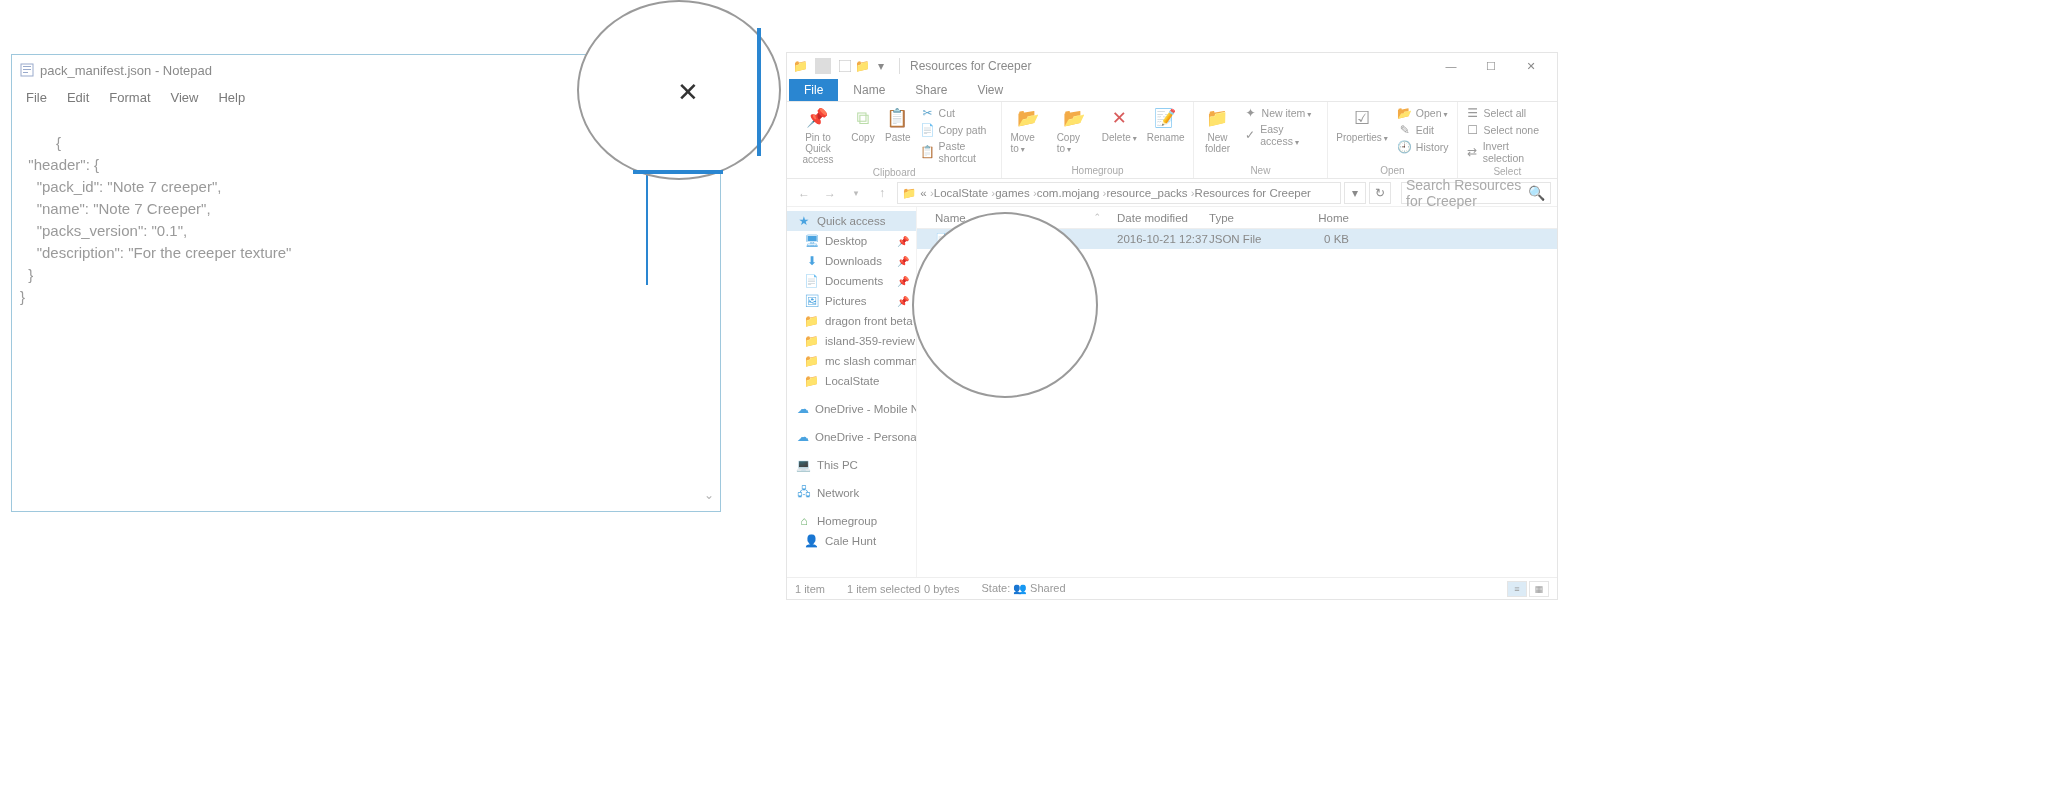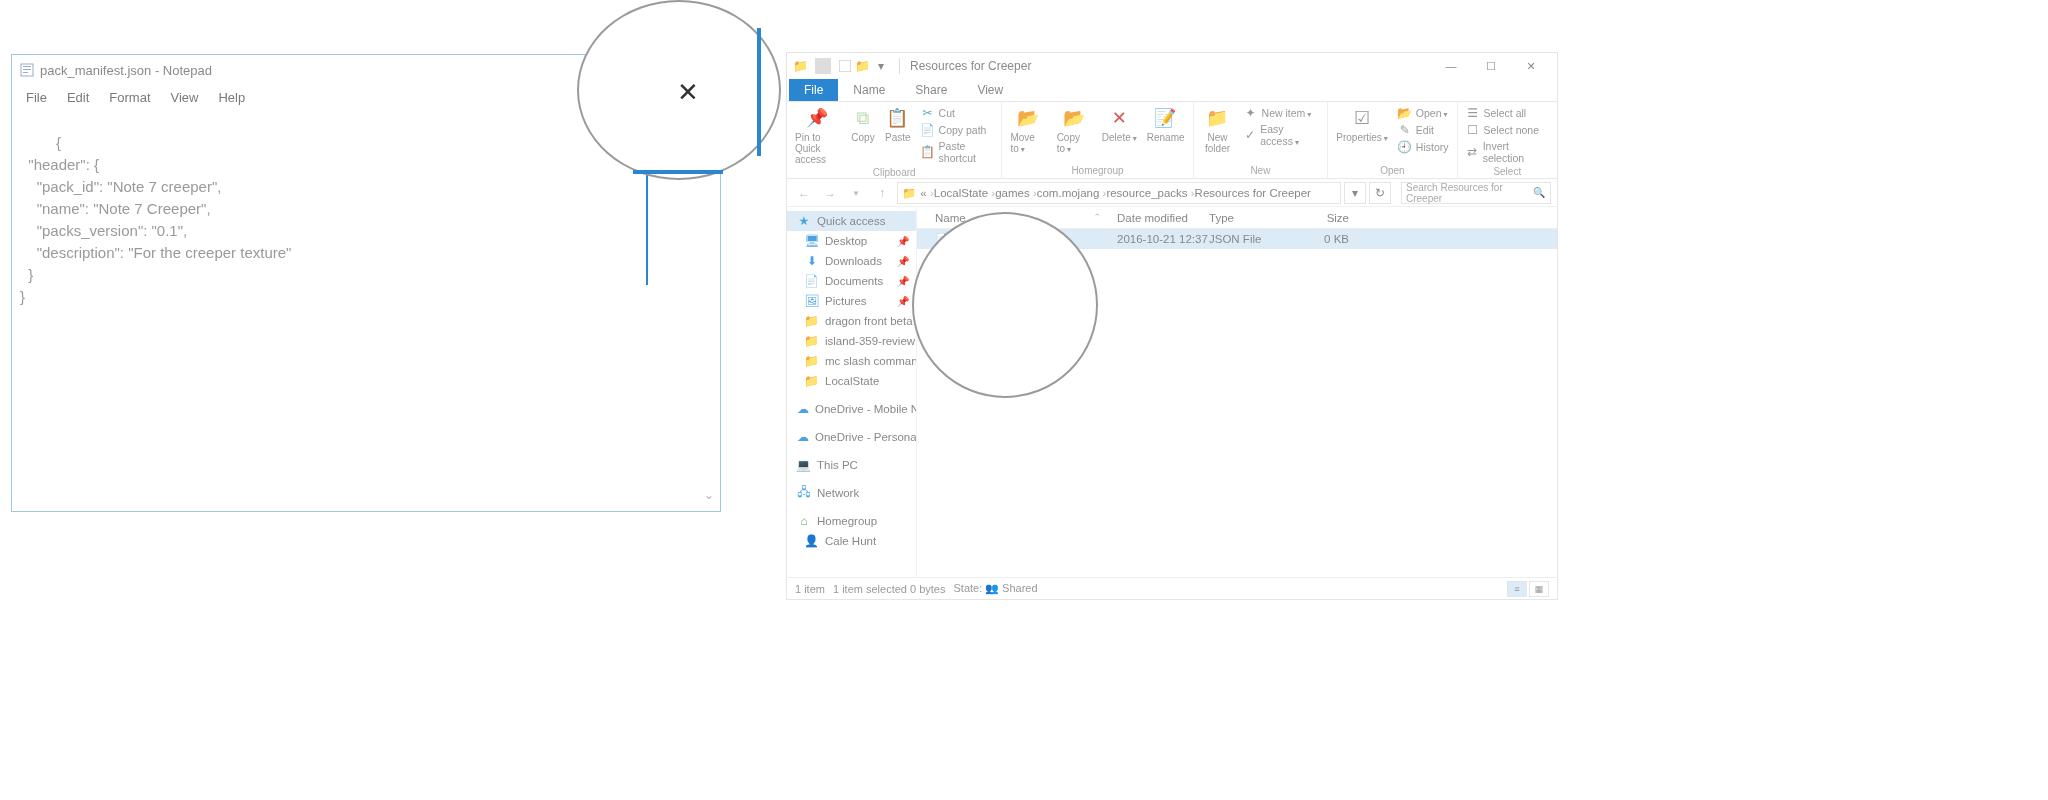--- a/index.html
+++ b/index.html
@@ -41,38 +41,38 @@
   .rb-small .ic { width:14px; height:14px; display:inline-flex; align-items:center; justify-content:center; font-size:12px; }
   .rb-stack { display:flex; flex-direction:column; gap:3px; }
   .caret { font-size:8px; margin-left:2px; }
   .ic.cut{color:#5aa3cc}.ic.delete{color:#d85c5c}.ic.paste{color:#d9b36a}.ic.folder{color:#f2c76b}.ic.copy{color:#bda}
   .ex-addrrow { height:28px; display:flex; align-items:center; padding:0 6px; gap:4px; border-bottom:1px solid #f0f0f0; }
   .navbtn { width:22px; height:22px; display:inline-flex; align-items:center; justify-content:center; color:#bbb; }
   .addr { flex:1; border:1px solid #e5e5e5; height:22px; display:flex; align-items:center; padding:0 4px; font-size:11.5px; color:#888; }
   .addr .crumb::after { content:" › "; color:#bbb; }
   .addr .crumb:last-child::after { content:""; }
   .addrbtn { width:22px; height:22px; border:1px solid #e5e5e5; display:inline-flex; align-items:center; justify-content:center; margin-left:-1px; }
-  .search { width:150px; border:1px solid #e5e5e5; height:22px; display:flex; align-items:center; padding:0 4px; font-size:10px; color:#aaa; margin-left:6px; justify-content:space-between;}
+  .search { width:150px; border:1px solid #e5e5e5; height:22px; display:flex; align-items:center; padding:0 4px; font-size:14px; color:#aaa; margin-left:6px; justify-content:space-between;}
   .ex-body { display:flex; height:calc(100% - 26px - 22px - 78px - 28px - 22px); }
   .navpane { width:130px; border-right:1px solid #f2f2f2; padding:4px 0; }
   .nav-item { display:flex; align-items:center; gap:6px; padding:3px 6px 3px 18px; font-size:11.5px; color:#888; white-space:nowrap; overflow:hidden; }
   .nav-item.quick { background:#dcebf6; padding-left:10px; }
   .nav-item .ic { width:14px; height:14px; font-size:12px; display:inline-flex;align-items:center;justify-content:center; }
   .nav-item .pin { margin-left:auto; font-size:10px; color:#bbb; }
   .nav-spacer { height:8px; }
   .filepane { flex:1; }
   .col-headers { display:flex; font-size:11.5px; color:#888; border-bottom:1px solid #eee; height:22px; align-items:center; }
   .col-headers span, .file-row span { overflow:hidden; white-space:nowrap; }
   .c-name{width:200px;padding-left:18px;position:relative}
   .c-date{width:92px}.c-type{width:88px}.c-size{width:60px;text-align:right;padding-right:8px}
   .col-headers .c-name::after{content:"⌃";position:absolute;right:16px;font-size:9px;color:#bbb}
   .file-row { display:flex; height:20px; align-items:center; font-size:11.5px; color:#888; }
   .file-row.sel { background:#dcebf6; }
   .file-row .ic { width:14px; font-size:11px; margin-right:4px; }
-  .ex-status { height:22px; border-top:1px solid #eee; display:flex; align-items:center; padding:0 8px; font-size:11px; color:#999; gap:8px; }
+  .ex-status { height:22px; border-top:1px solid #eee; display:flex; align-items:center; padding:0 8px; font-size:11px; color:#999; gap:22px; }
   .ex-status .right { margin-left:auto; display:flex; gap:2px; }
   .viewbtn { width:20px; height:16px; border:1px solid #e5e5e5; display:inline-flex; align-items:center; justify-content:center; font-size:9px; }
   .viewbtn.active { background:#dcebf6; }
   .ic svg{display:block}
 </style>
 </head>
 <body>
 
 <div class="notepad">
   <div class="np-titlebar">
@@ -140,21 +140,21 @@
     <span class="ex-tab">Name</span>
     <span class="ex-tab">Share</span>
     <span class="ex-tab">View</span>
   </div>
 
   <div class="ex-ribbon">
     <div class="ex-group">
       <div class="row">
         <div class="rb-btn">
             <span class="ic">📌</span>
-            <span style="width:46px;text-align:left">Pin to Quick access</span>
+            <span style="width:46px;text-align:center">Pin to Quick access</span>
           </div>
         <div class="rb-btn">
             <span class="ic copy">⧉</span>
             <span>Copy</span>
           </div>
         <div class="rb-btn">
             <span class="ic paste">📋</span>
             <span>Paste</span>
           </div>
         <div class="rb-stack">
@@ -350,21 +350,21 @@
       <div class="nav-item">
           <span class="ic">👤</span>
           <span>Cale Hunt</span>
         </div>
     </div>
     <div class="filepane">
       <div class="col-headers">
         <span class="c-name">Name</span>
         <span class="c-date">Date modified</span>
         <span class="c-type">Type</span>
-        <span class="c-size">Size</span>
+        <span class="c-size">Home</span>
       </div>
       <div class="file-row sel">
         <span class="c-name"><span class="ic">📄</span><span>p…</span></span>
         <span class="c-date">2016-10-21 12:37 …</span>
         <span class="c-type">JSON File</span>
         <span class="c-size">0 KB</span>
       </div>
     </div>
   </div>
 

